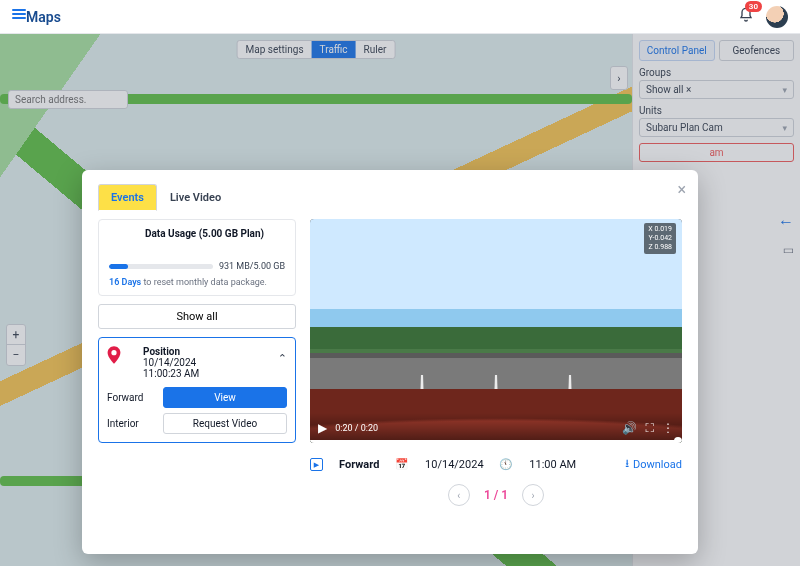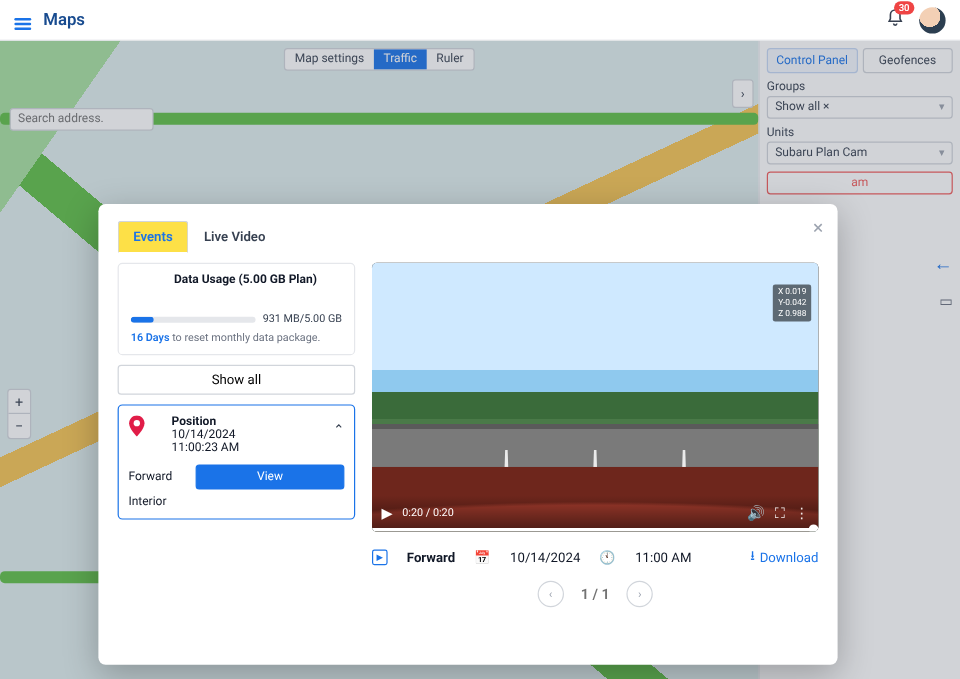--- a/index.html
+++ b/index.html
@@ -1,20 +1,20 @@
 <!DOCTYPE html>
 <html><head>
 <meta charset="utf-8">
 <style>
 * { box-sizing: border-box; margin: 0; padding: 0; font-family: -apple-system, BlinkMacSystemFont, "Segoe UI", Roboto, Arial, sans-serif; }
 html, body { width: 800px; height: 566px; overflow: hidden; background: #fff; }
 
 
 .topbar { height: 34px; background: #fff; display: flex; align-items: center; padding: 0 12px; justify-content: space-between; border-bottom: 1px solid #e5e7eb; }
-.topbar-left { display: flex; align-items: flex-end; gap: 10px; }
+.topbar-left { display: flex; align-items: flex-start; }
 .menu-icon { display: flex; flex-direction: column; gap: 2px; }
 .menu-icon span { display: block; width: 14px; height: 2px; background: #1a73e8; border-radius: 1px; }
 .title { font-weight: 600; font-size: 14px; color: #184b8f; }
 .topbar-right { display: flex; align-items: center; gap: 12px; }
 .bell { position: relative; }
 .bell svg { width: 16px; height: 16px; stroke: #374151; fill: none; stroke-width: 2; }
 .badge { position: absolute; top: -6px; right: -8px; background: #ef4444; color: #fff; font-size: 8px; font-weight: 600; border-radius: 8px; padding: 1px 4px; line-height: 1.2; }
 .avatar { width: 22px; height: 22px; border-radius: 50%; background: radial-gradient(circle at 40% 35%, #f3d0b5 45%, #2c3e50 46%); }
 
 
@@ -104,37 +104,37 @@
 .video { position:relative; height:224px; border-radius:4px; overflow:hidden; background:#222; }
 .video-img { position:absolute; inset:0;
   background:
     linear-gradient(to top, #7a7a7a 0 38%, #5a5a5a 38% 40%, transparent 40%),
     radial-gradient(ellipse 170% 60% at 50% 100%, #9a9a96 0 36%, transparent 37%),
     linear-gradient(to bottom, #cfe9ff 0 40%, #8fc9ee 40% 48%, #3a6b3a 48% 58%, #4a7a48 58% 100%);
 }
 .lane { position:absolute; left:50%; top:58%; width:3px; height:80px; background:#fff; transform:translateX(-50%) perspective(80px) rotateX(60deg); opacity:.85; }
 .lane.l { left:30%; } .lane.r { left:70%; }
 .hood { position:absolute; bottom:0; left:0; right:0; height:54px; background: radial-gradient(ellipse 140% 110% at 50% 120%, #a03a2c 0 55%, #6e261c 60% 100%); }
-.vid-tag { position:absolute; top:18px; right:6px; background:rgba(0,0,0,.55); color:#fff; font-size:7px; padding:2px 4px; border-radius:2px; text-align:right; line-height:1.3; }
+.vid-tag { position:absolute; top:4px; right:6px; background:rgba(0,0,0,.55); color:#fff; font-size:7px; padding:2px 4px; border-radius:2px; text-align:right; line-height:1.3; }
 .vctrl { position:absolute; bottom:0; left:0; right:0; height:30px; background:linear-gradient(to top, rgba(0,0,0,.55), transparent); display:flex; align-items:center; padding:0 8px; gap:8px; color:#fff; font-size:9px; }
 .vctrl .play { font-size:12px; cursor:pointer; }
 .vtrack { position:absolute; bottom:0; left:0; right:0; height:3px; background:rgba(255,255,255,.4); }
 .vtrack::after { content:""; position:absolute; right:0; top:-3px; width:8px; height:8px; border-radius:50%; background:#fff; }
 .vfill { height:100%; width:100%; background:#fff; }
 .sp { flex:1; }
 .vico { font-size:12px; cursor:pointer; opacity:.9; }
 
 .meta { display:flex; align-items:center; gap:16px; margin-top:12px; font-size:11px; color:#111827; }
 .play-sq { width:13px;height:13px;border:1.5px solid #1a73e8;border-radius:2px;display:inline-flex;align-items:center;justify-content:center;color:#1a73e8;font-size:7px; }
 .meta b { font-weight:700; }
 .meta .dl { margin-left:auto; color:#1a73e8; cursor:pointer; display:flex; gap:4px; align-items:center; }
 
 .pager { display:flex; align-items:center; justify-content:center; gap:14px; margin-top:10px; font-size:12px; }
 .pgbtn { width:22px; height:22px; border:1px solid #d1d5db; border-radius:50%; display:flex; align-items:center; justify-content:center; color:#9ca3af; font-size:10px; cursor:pointer; }
-.pgtxt { font-weight:600; color:#737373; }
+.pgtxt { font-weight:600; color:#ec4899; }
 </style>
 </head>
 <body>
 
 <div class="topbar">
   <div class="topbar-left">
     <div class="menu-icon">
         <span></span>
         <span></span>
         <span></span>
@@ -255,20 +255,21 @@
             </div>
             <div class="evt-chev">⌃</div>
           </div>
           <div class="evt-rows">
             <div class="evt-row">
               <div class="lbl">Forward</div>
               <div class="evt-btn primary">View</div>
             </div>
             <div class="evt-row">
               <div class="lbl">Interior</div>
+              <div class="evt-btn">Request Video</div>
             </div>
           </div>
         </div>
       </div>
 
       <div class="mright">
         <div class="video">
           <div class="video-img"></div>
           <div class="lane"></div>
             <div class="lane l"></div>

